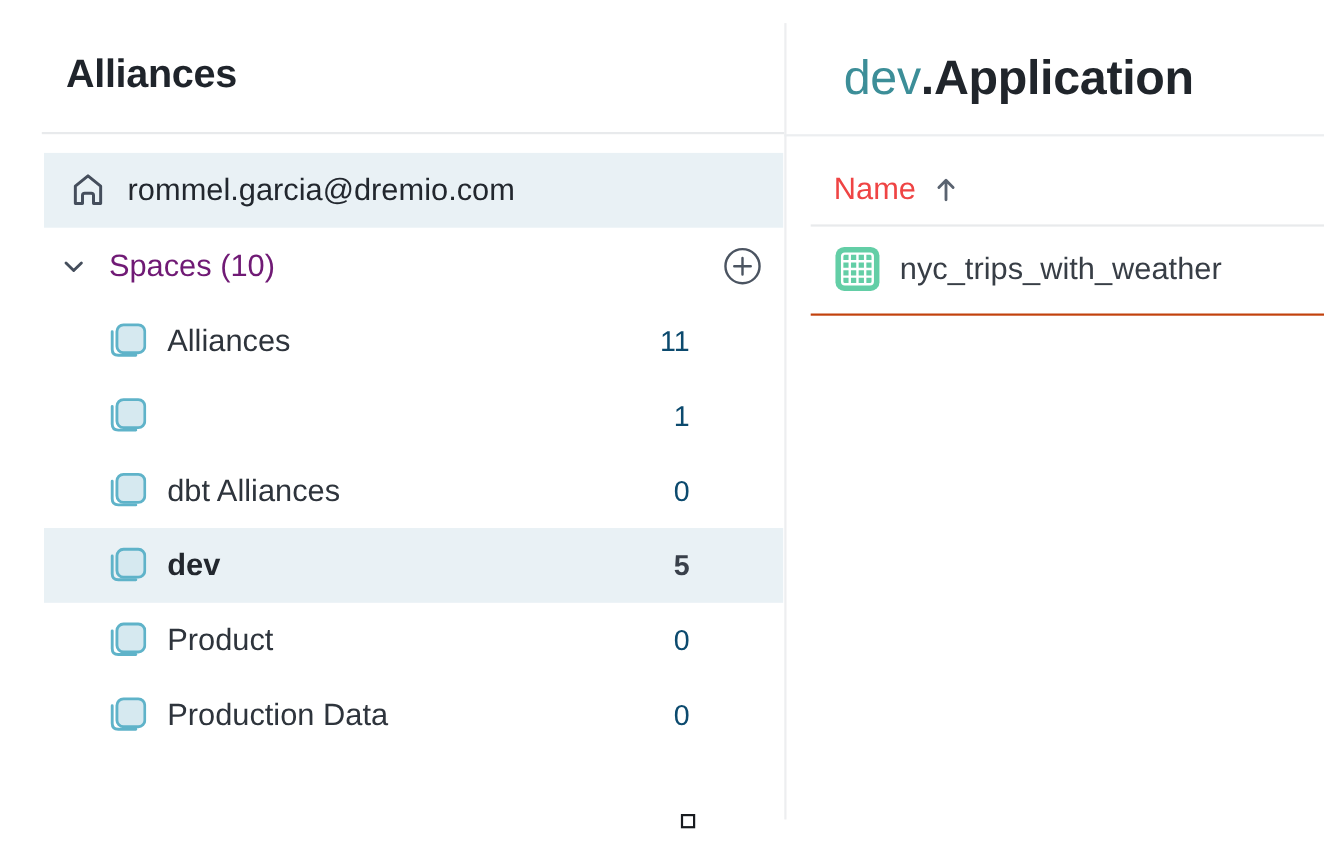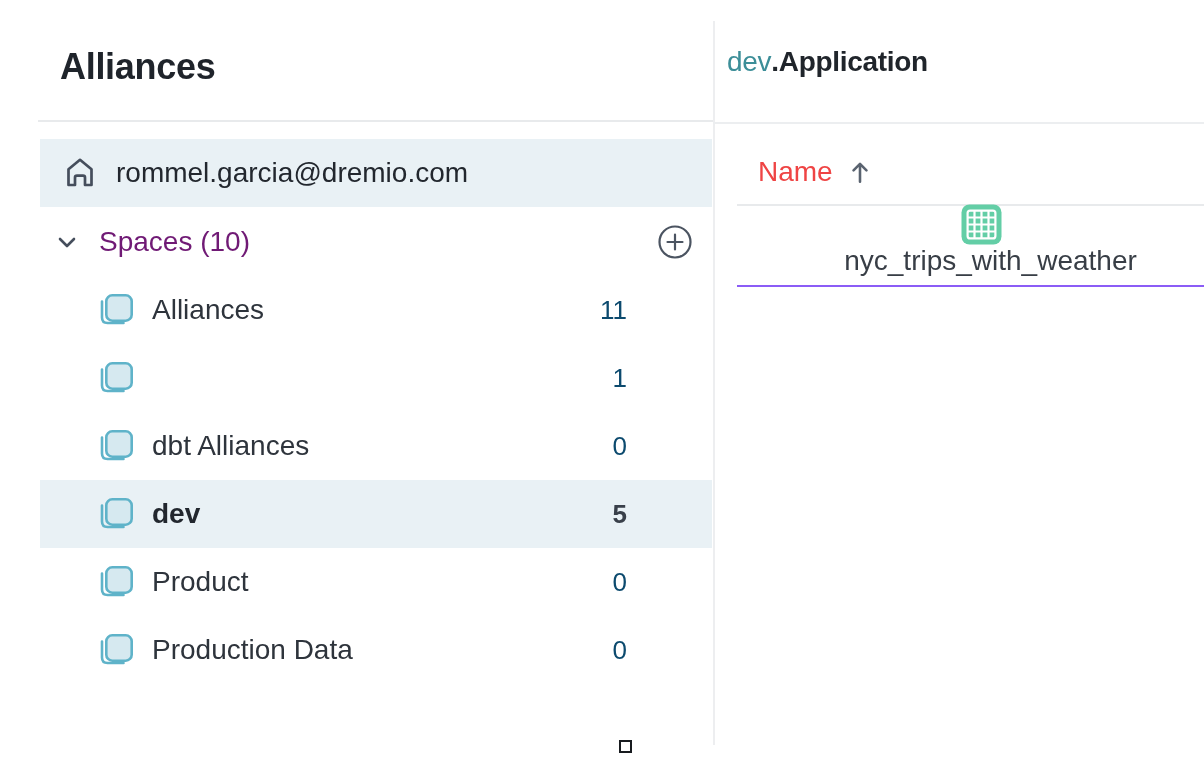--- a/index.html
+++ b/index.html
@@ -54,38 +54,38 @@
 
   .stray-square {
     left:619px; top:740px; width:13px; height:13px;
     background:#ffffff; border:2px solid #181b1f;
   }
 
   
   .v-divider { left:713px; top:21px; width:2px; height:724px; background:#edeef0; }
 
   
-  .crumb { left:727px; top:46px; font-size:28px; letter-spacing:-0.3px;text-align:center; }
+  .crumb { left:767px; top:46px; font-size:44px; letter-spacing:-0.3px;text-align:center; }
   .crumb .qualifier { color:#3c8e98; font-weight:400; }
   .crumb .sep, .crumb .entity { color:#20252b; font-weight:700; }
 
   #right-top-divider { left:713px; top:122px; width:491px; background:#eceef0; }
 
   .table-header {
     left:737px; top:140px; width:467px; height:64px;
     display:flex; align-items:center; padding-left:21px; cursor:pointer;
   }
   .table-header .col-label { font-size:28px; font-weight:500; color:#ef4444; }
   .table-header .sort-icon { margin-left:16px; display:flex; }
   #header-divider { left:737px; top:204px; width:467px; }
 
   .dataset-rows { left:737px; top:204px; width:467px; }
   .dataset-row {
     height:83px; display:flex; align-items:center;
-    padding-left:22px; cursor:pointer; border-bottom:2px solid #8b5cf6;flex-direction:column;
+    padding-left:22px; cursor:pointer; border-bottom:2px solid #c2410c;
   }
   .dataset-row .name { margin-left:18px; font-size:28px; color:#383e46; }
 
   .icon { display:flex; align-items:center; justify-content:center; flex:none; }
 </style>
 </head>
 <body>
 
 <div class="abs panel-title">Alliances</div>
 

